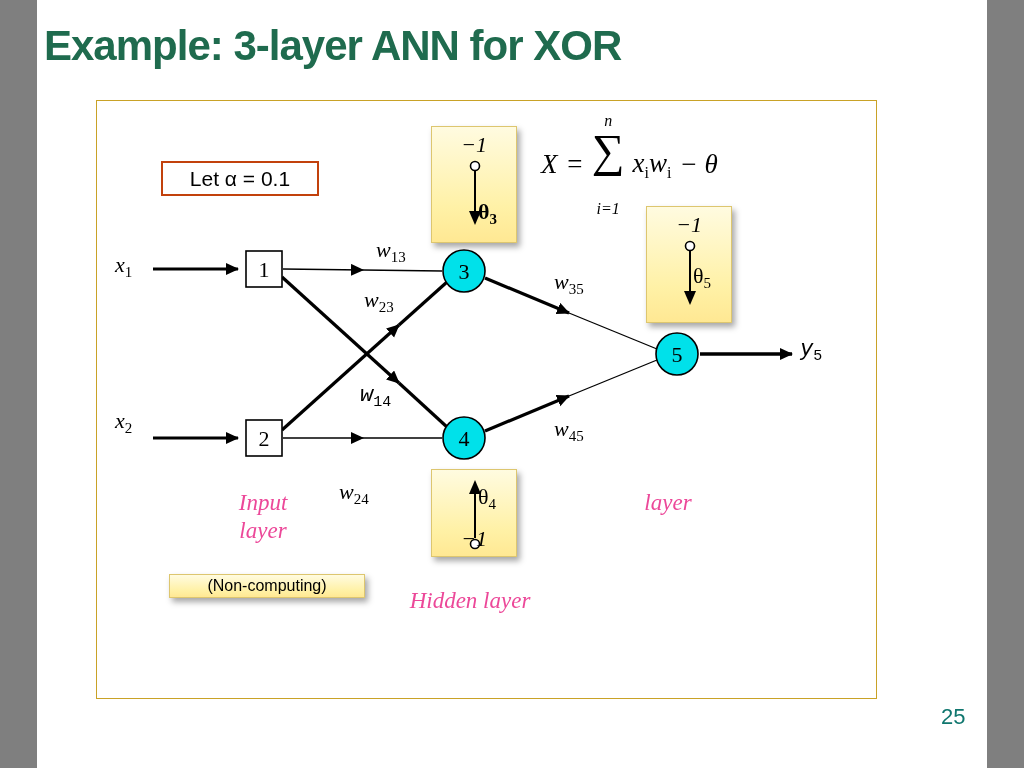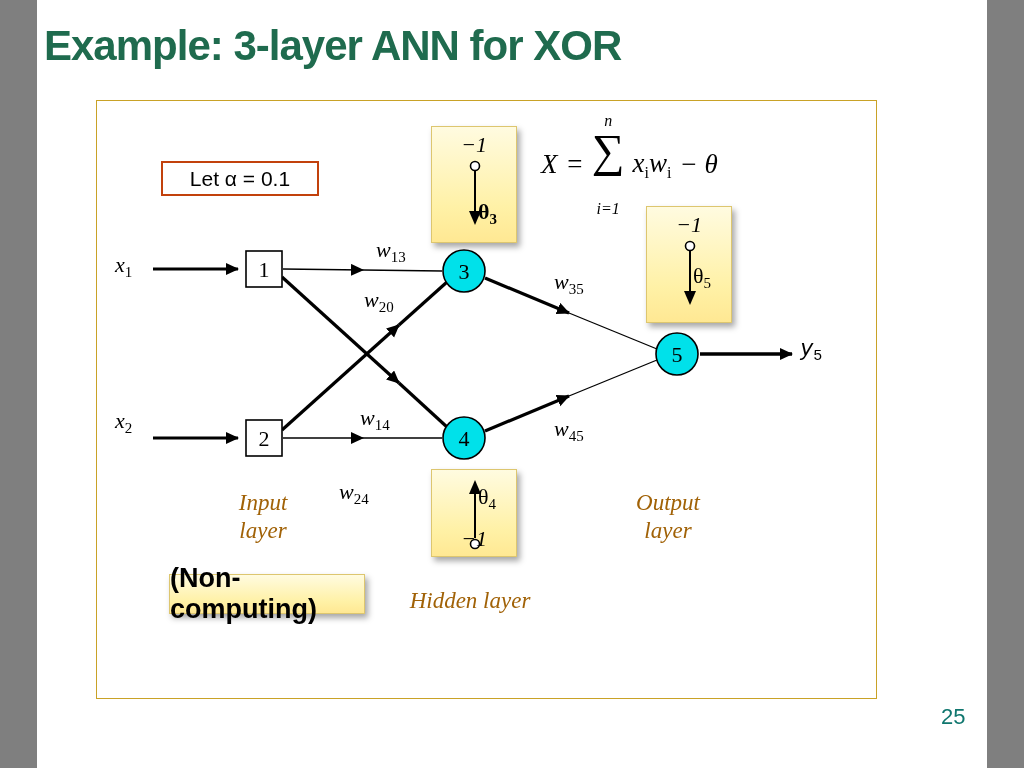--- a/index.html
+++ b/index.html
@@ -28,21 +28,21 @@
   .node-square { fill:#fff; stroke:#000; stroke-width:1.6; }
   .node-circle { fill:var(--node_fill, #00e1ea); stroke:#000; stroke-width:1.6; }
   .node-num { font-family:"Liberation Serif", serif; font-size:22px; fill:#000; }
 
   .mlabel { position:absolute; font-family:"Liberation Serif", serif;
             font-style:italic; font-size:22px; color:#000; white-space:nowrap; }
   .mlabel sub { font-style:normal; font-size:15px; }
 
   .layer-label { position:absolute; font-family:"Liberation Serif", serif;
                  font-style:italic; font-size:23px; text-align:center;
-                 line-height:1.2; color:#a16207; }
+                 line-height:1.2; color:#ec4899; }
 
   .formula { position:absolute; left:444px; top:12px; display:flex; align-items:center;
              gap:8px; font-family:"Liberation Serif", serif; font-size:27px;
              font-style:italic; color:#000; }
   .sigma-col { display:flex; flex-direction:column; align-items:center; line-height:1; }
   .sig-top { font-size:16px; }
   .sig-mid { font-size:46px; font-style:normal; line-height:0.95; }
   .sig-bot { font-size:16px;margin-top:28px; }
   .f-term sub, .f-tail sub { font-style:normal; font-size:16px; }
 
@@ -59,23 +59,23 @@
   .note .minus-bottom { position:absolute; bottom:4px; left:0; width:100%; text-align:center;
                         font-family:"Liberation Serif", serif; font-style:italic; font-size:22px; }
   .note .theta { position:absolute; font-family:"Liberation Serif", serif; font-size:22px; }
   .note .theta sub { font-size:15px; }
   .stem { position:absolute; }
 
   .note-theta3 { left:334px; top:25px;  width:86px; height:117px; }
   .note-theta5 { left:549px; top:105px; width:86px; height:117px; }
   .note-theta4 { left:334px; top:368px; width:86px; height:88px; }
 
-  .nc-note { left:72px; top:473px; width:196px; height:40px; display:flex;
-             align-items:center; justify-content:center; font-size:27px;
-             font-family:"Liberation Sans", sans-serif;font-weight:bold; }
+  .nc-note { left:72px; top:473px; width:196px; height:24px; display:flex;
+             align-items:center; justify-content:center; font-size:16px;
+             font-family:"Liberation Sans", sans-serif; }
 </style>
 </head>
 <body>
 
 <div class="sidebar left"></div>
 <div class="sidebar right"></div>
 
 <div class="slide-title">Example: 3-layer ANN for XOR</div>
 <div class="page-number">25</div>
 
@@ -180,31 +180,30 @@
     <div class="minus-bottom">−1</div>
   </div>
 
   <div class="note nc-note">(Non-computing)</div>
 
   <div class="mlabel" style="left:18px; top:151px;"><span>x</span><sub>1</sub></div>
   <div class="mlabel" style="left:18px; top:307px;"><span>x</span><sub>2</sub></div>
   <div class="mlabel" style="left:703px; top:236px;font-family:Liberation Mono, monospace;"><span>y</span><sub>5</sub></div>
 
   <div class="mlabel" style="left:243px; top:136px;margin-left:36px;"><span>w</span><sub>13</sub></div>
-  <div class="mlabel" style="left:267px; top:186px;"><span>w</span><sub>20</sub></div>
-  <div class="mlabel" style="left:263px; top:304px;"><span>w</span><sub>14</sub></div>
+  <div class="mlabel" style="left:267px; top:186px;"><span>w</span><sub>23</sub></div>
+  <div class="mlabel" style="left:263px; top:282px;font-family:Liberation Mono, monospace;"><span>w</span><sub>14</sub></div>
   <div class="mlabel" style="left:242px; top:348px;margin-top:30px;"><span>w</span><sub>24</sub></div>
   <div class="mlabel" style="left:457px; top:168px;"><span>w</span><sub>35</sub></div>
   <div class="mlabel" style="left:457px; top:315px;"><span>w</span><sub>45</sub></div>
 
   <div class="layer-label" style="left:100px; top:388px; width:132px;">
     <div>Input</div>
     <div>layer</div>
   </div>
   <div class="layer-label" style="left:300px; top:486px; width:146px;">
     <div>Hidden layer</div>
   </div>
   <div class="layer-label" style="left:505px; top:388px; width:132px;">
-    <div>Output</div>
     <div>layer</div>
   </div>
 
 </div>
 
 </body></html>

